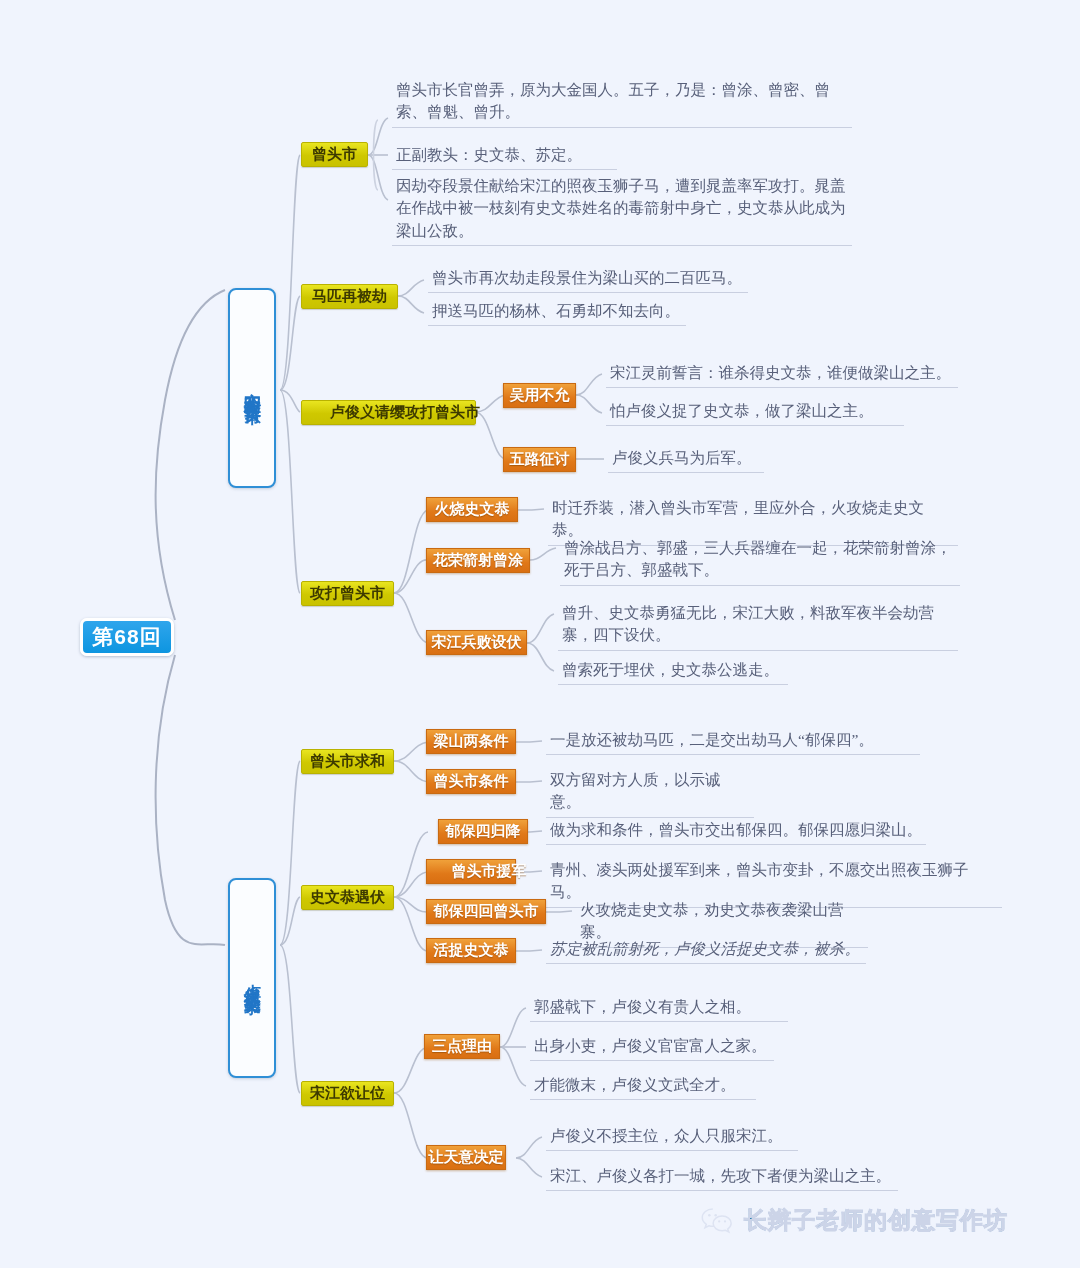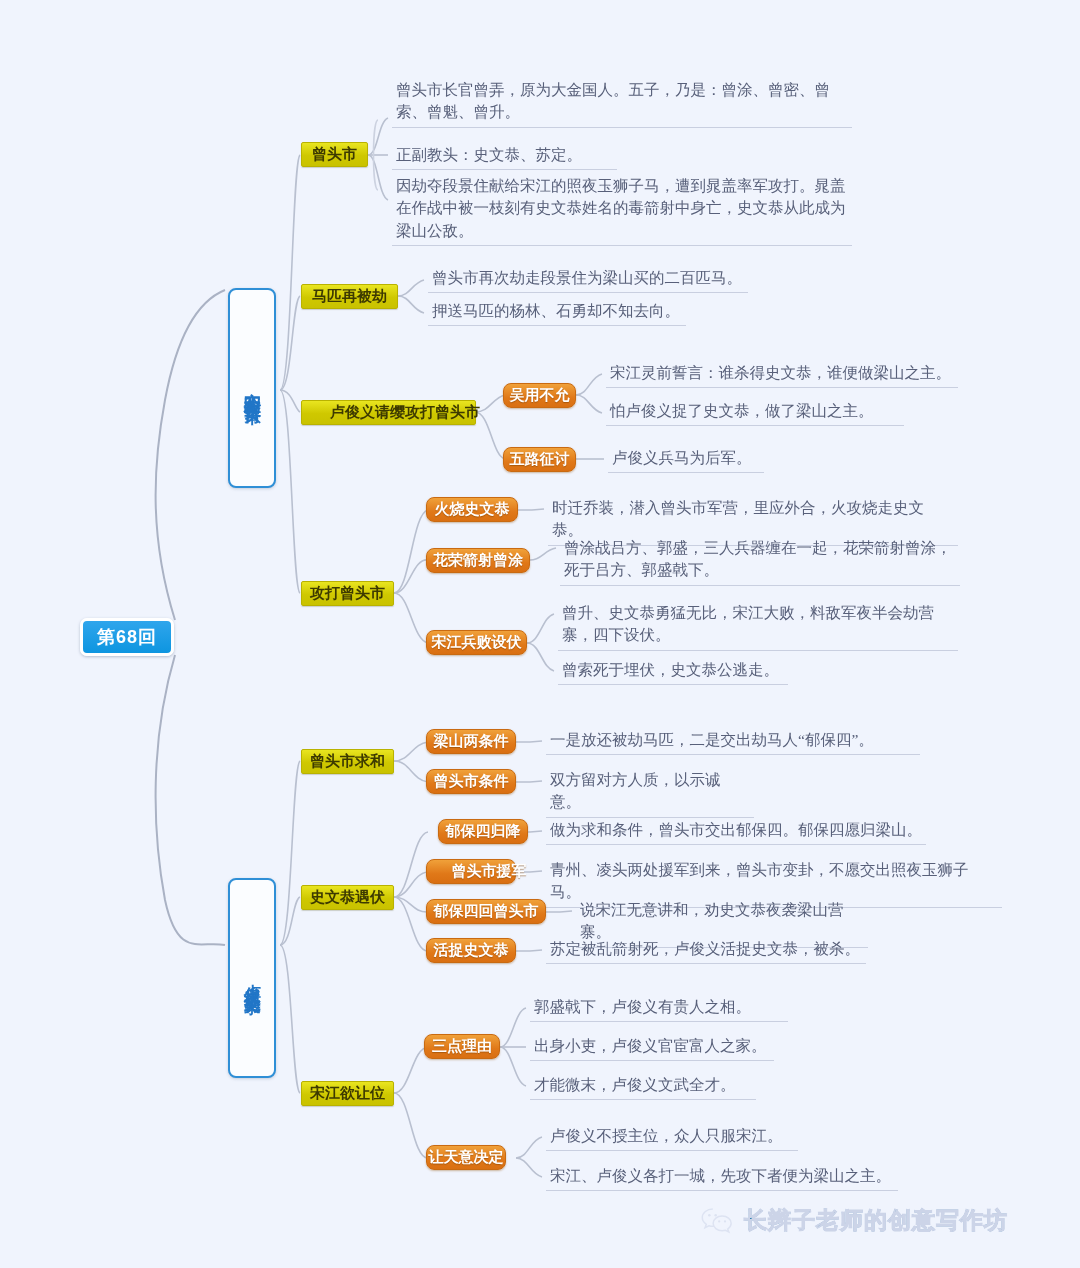--- a/index.html
+++ b/index.html
@@ -15,21 +15,21 @@
   
   .node{position:absolute;box-sizing:border-box;}
 
   .root{
     background:linear-gradient(#2fa5ec,#0d95e0);
     border:3px solid #ffffff;
     border-radius:7px;
     box-shadow:0 1px 3px rgba(70,90,120,.35);
     color:#fff;font-weight:bold;
     font-family:"Liberation Sans","DejaVu Sans",sans-serif;
-    font-size:18px;letter-spacing:1px;
+    font-size:21px;letter-spacing:1px;
     display:flex;align-items:center;justify-content:center;
   }
 
   .lvl2{
     background:#fbfdff;
     border:2px solid #2f8fd6;
     border-radius:8px;
     box-shadow:0 1px 3px rgba(70,90,120,.25);
     color:#2176c7;
     font-size:17px;font-weight:bold;
@@ -50,21 +50,21 @@
     padding:3px 7px;
     box-shadow:0 1px 1px rgba(90,90,40,.25);
     white-space:nowrap;
   }
 
   .lvl4{
     background:linear-gradient(#f0a13a,#e07818 60%,#d96f12);
     border:1px solid #c96a11;
     color:#ffffff;
     font-size:15px;font-weight:bold;
-    border-radius:8px;
+    border-radius:0;
     display:flex;align-items:center;justify-content:center;
     padding:3px 9px;
     box-shadow:0 1px 2px rgba(150,90,20,.4);
     text-shadow:0 1px 1px rgba(120,60,0,.5);
     white-space:nowrap;
   }
 
   .leaf{
     color:#58607a;
     font-size:15.5px;
@@ -216,24 +216,24 @@
 
   <div class="node lvl3" style="left:301px;top:885px;width:93px;height:25px;">史文恭遇伏</div>
 
   <div class="node lvl4" style="left:426px;top:819px;width:90px;height:25px;margin-left:12px;">郁保四归降</div>
   <div class="node leaf" style="left:546px;top:818px;width:380px;">做为求和条件，曾头市交出郁保四。郁保四愿归梁山。</div>
 
   <div class="node lvl4" style="left:426px;top:859px;width:90px;height:25px;padding-left:45px;">曾头市援军</div>
   <div class="node leaf" style="left:546px;top:858px;width:456px;">青州、凌头两处援军到来，曾头市变卦，不愿交出照夜玉狮子马。</div>
 
   <div class="node lvl4" style="left:426px;top:899px;width:120px;height:25px;">郁保四回曾头市</div>
-  <div class="node leaf" style="left:576px;top:898px;width:292px;">说宋江无意讲和，劝史文恭夜袭梁山营寨。</div>
+  <div class="node leaf" style="left:576px;top:898px;width:292px;">火攻烧走史文恭，劝史文恭夜袭梁山营寨。</div>
 
   <div class="node lvl4" style="left:426px;top:938px;width:90px;height:25px;">活捉史文恭</div>
-  <div class="node leaf" style="left:546px;top:937px;width:320px;">苏定被乱箭射死，卢俊义活捉史文恭，被杀。</div>
+  <div class="node leaf" style="left:546px;top:937px;width:320px;font-style:italic;">苏定被乱箭射死，卢俊义活捉史文恭，被杀。</div>
 
   <div class="node lvl3" style="left:301px;top:1081px;width:93px;height:25px;">宋江欲让位</div>
 
   <div class="node lvl4" style="left:424px;top:1034px;width:76px;height:25px;">三点理由</div>
   <div class="node leaf" style="left:530px;top:995px;width:258px;">郭盛戟下，卢俊义有贵人之相。</div>
   <div class="node leaf" style="left:530px;top:1034px;width:244px;">出身小吏，卢俊义官宦富人之家。</div>
   <div class="node leaf" style="left:530px;top:1073px;width:226px;">才能微末，卢俊义文武全才。</div>
 
   <div class="node lvl4" style="left:426px;top:1145px;width:80px;height:25px;">让天意决定</div>
   <div class="node leaf" style="left:546px;top:1124px;width:252px;">卢俊义不授主位，众人只服宋江。</div>

